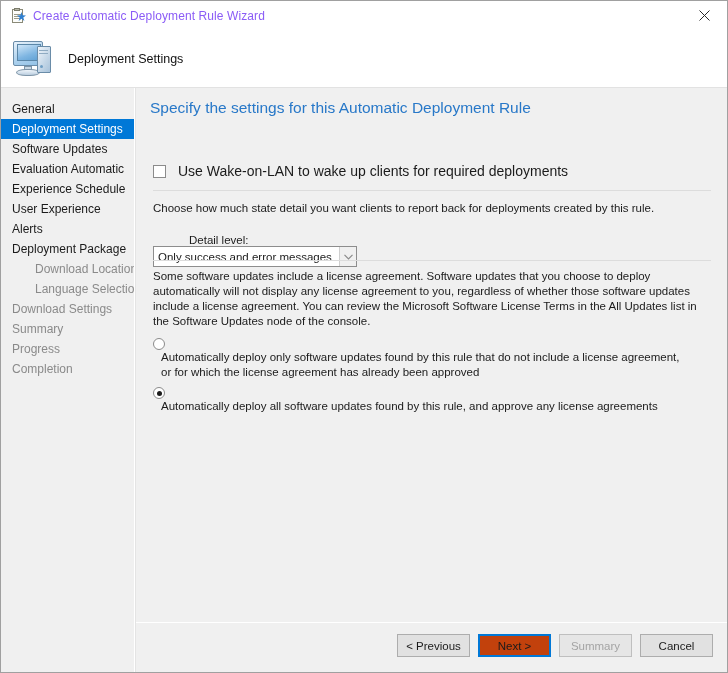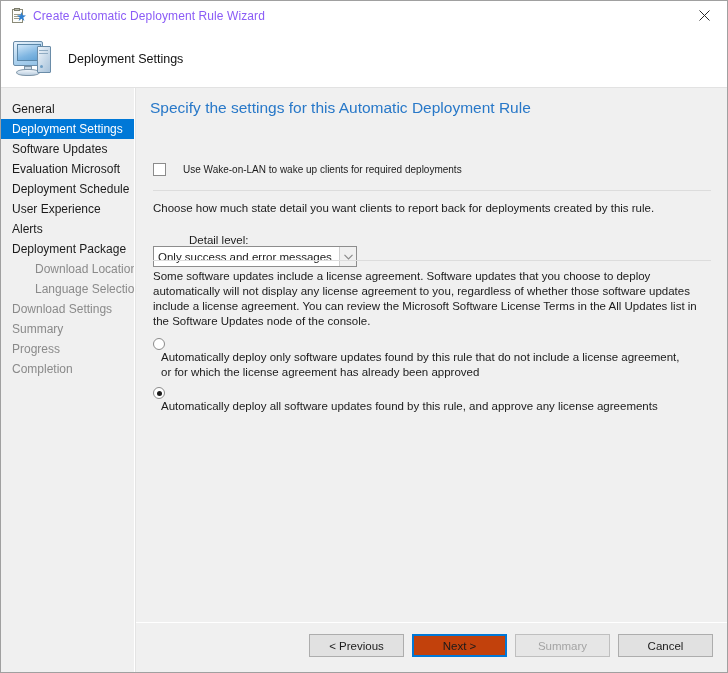--- a/index.html
+++ b/index.html
@@ -170,21 +170,21 @@
     position: absolute; left: 17px; top: 75px;
     display: flex; align-items: center;
   }
   .checkbox {
     width: 13px; height: 13px;
     background: #ffffff;
     border: 1px solid #8b8b8b;
     flex: none;
     cursor: default;
   }
-  .chk-label { font-size: 10px; color: #1b1b1b; margin-left: 17px; }
+  .chk-label { font-size: 14px; color: #1b1b1b; margin-left: 12px; }
 
   .rule {
     position: absolute; left: 17px;
     width: 558px; height: 1px;
     background: #dcdcdc;
   }
   .rule-1 { top: 102px; }
   .rule-2 { top: 172px; }
 
   .info-line {
@@ -265,21 +265,21 @@
   }
   .footer-sep {
     position: absolute; left: 135px; top: 621px;
     width: 591px; height: 1px; background: #ffffff;
   }
   .btn-bar {
     position: absolute; right: 14px; top: 11px;
     display: flex; gap: 8px;
   }
   .btn {
-    width: 95px; height: 23px;
+    width: 73px; height: 23px;
     background: #e1e1e1;
     border: 1px solid #adadad;
     font-size: 11.5px; color: #1b1b1b;
     display: flex; align-items: center; justify-content: center;
     cursor: default;
     font-family: "Liberation Sans", sans-serif;
     padding: 0;
   }
   .btn.default {
     border: 2px solid #0078d7;
@@ -323,22 +323,22 @@
       <div class="hi-dot"></div>
     </div>
     <div class="header-title">Deployment Settings</div>
   </div>
   <div class="header-rule"></div>
 
   <div class="sidebar" id="sidebar">
       <div class="nav-item">General</div>
       <div class="nav-item active">Deployment Settings</div>
       <div class="nav-item">Software Updates</div>
-      <div class="nav-item">Evaluation Microsoft</div>
-      <div class="nav-item">Deployment Schedule</div>
+      <div class="nav-item">Evaluation Automatic</div>
+      <div class="nav-item">Experience Schedule</div>
       <div class="nav-item">User Experience</div>
       <div class="nav-item">Alerts</div>
       <div class="nav-item">Deployment Package</div>
       <div class="nav-item future sub">Download Location</div>
       <div class="nav-item future sub">Language Selection</div>
       <div class="nav-item future">Download Settings</div>
       <div class="nav-item future">Summary</div>
       <div class="nav-item future">Progress</div>
       <div class="nav-item future">Completion</div>
     </div>

